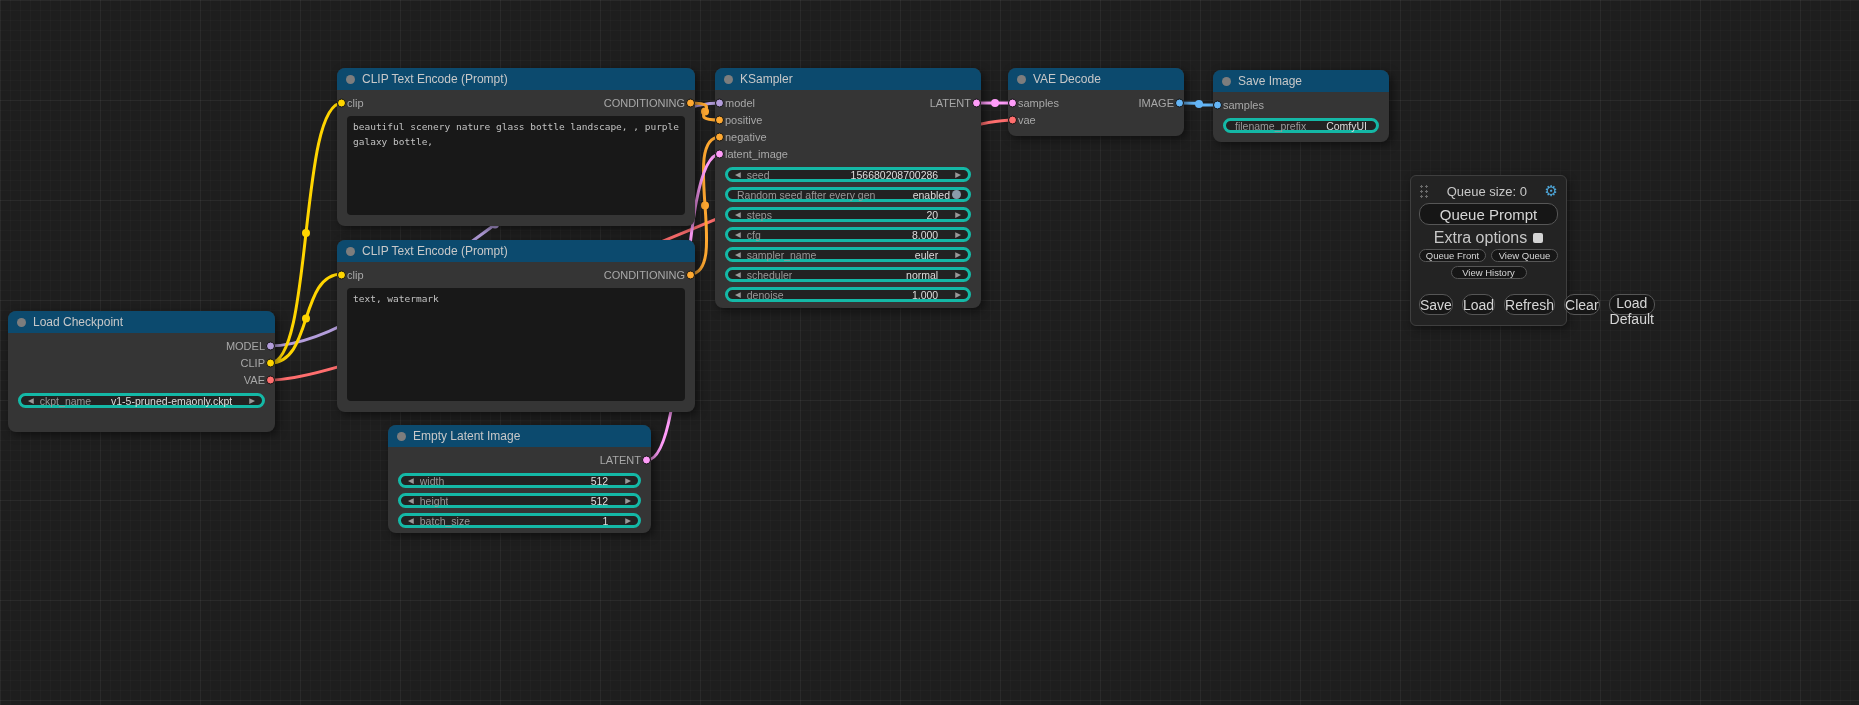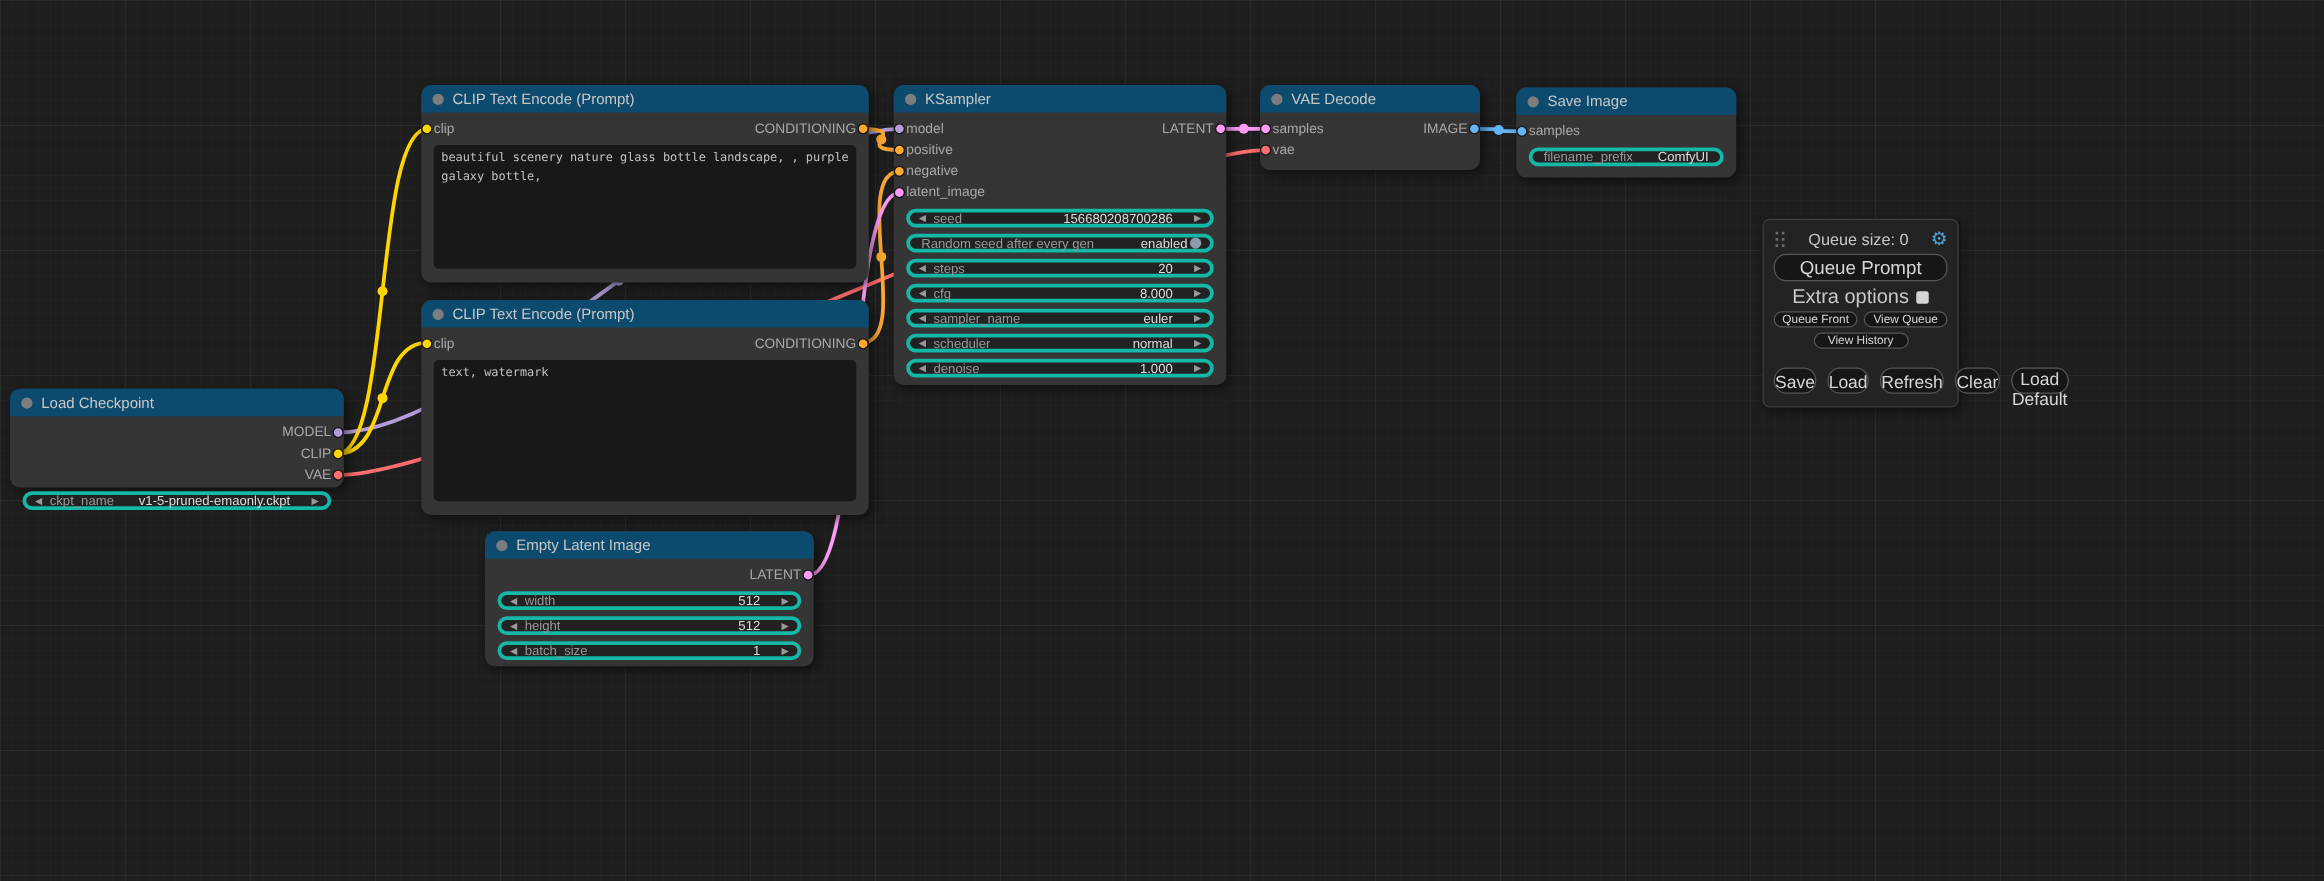--- a/index.html
+++ b/index.html
@@ -93,21 +93,21 @@
       <path d="M 690 274 C 730 274, 680 137, 720 137" stroke="#FFA931" stroke-width="3" fill="none" stroke-linecap="round"></path>
       <circle cx="705" cy="205.5" r="4" fill="#FFA931"></circle>
       <path d="M 647 460 C 690.8 460, 676.2 154, 720 154" stroke="#FF9CF9" stroke-width="3" fill="none" stroke-linecap="round"></path>
       <circle cx="683.5" cy="307" r="4" fill="#FF9CF9"></circle>
       <path d="M 977 103 C 1017 103, 973 103, 1013 103" stroke="#FF9CF9" stroke-width="3" fill="none" stroke-linecap="round"></path>
       <circle cx="995" cy="103" r="4" fill="#FF9CF9"></circle>
       <path d="M 1180 103 C 1220 103, 1178 105, 1218 105" stroke="#64B5F6" stroke-width="3" fill="none" stroke-linecap="round"></path>
       <circle cx="1199" cy="104" r="4" fill="#64B5F6"></circle>
     </svg>
 
-  <div class="node" style="left:8px;top:311px;width:267px;height:79px">
+  <div class="node" style="left:8px;top:311px;width:267px;height:121px">
     <div class="node-title">
       <span class="title-dot"></span>
       <span class="title-text">Load Checkpoint</span>
     </div>
     <div class="node-body">
       <div class="slot-row">
         <span class="out-label">MODEL</span>
         <span class="port out c-model"></span>
       </div>
       <div class="slot-row">

